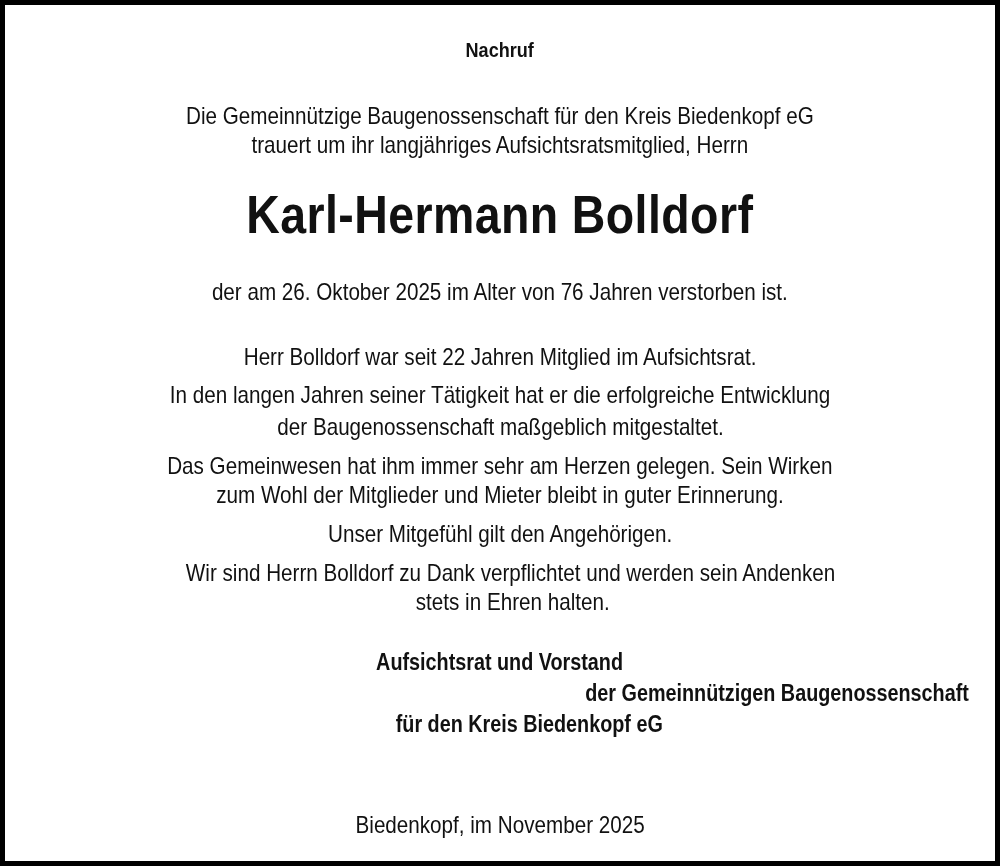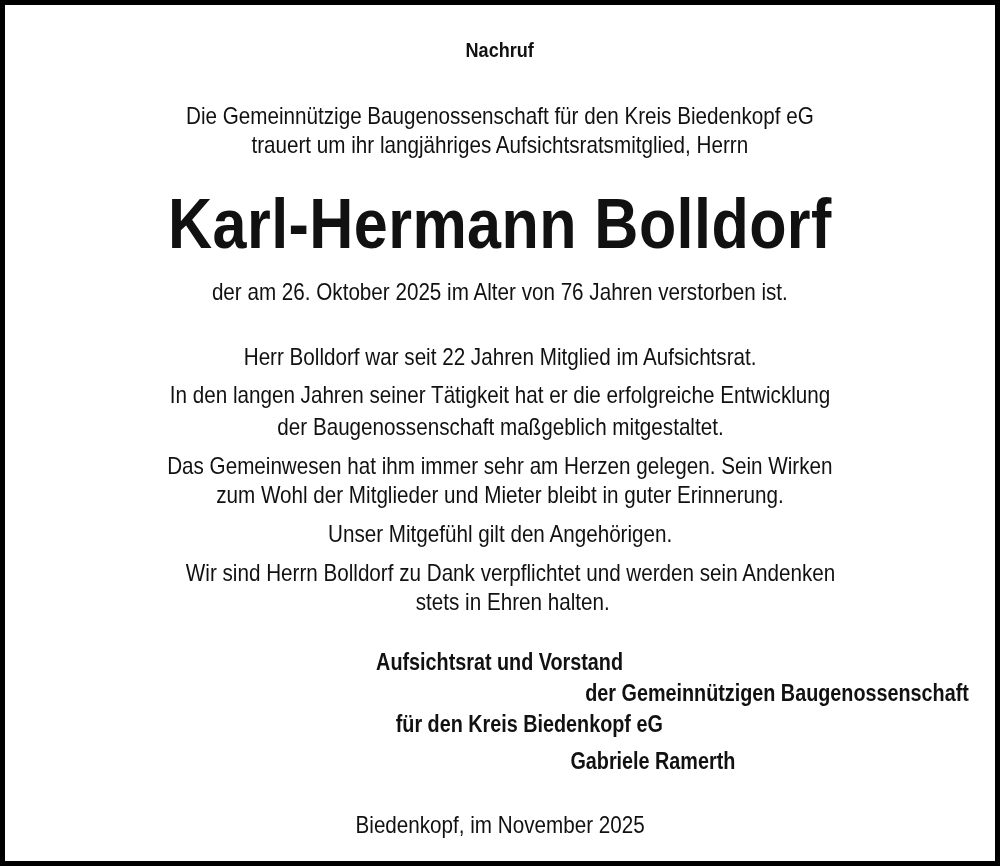--- a/index.html
+++ b/index.html
@@ -14,21 +14,21 @@
     text-align: center; color: #111111;
     font-family: "Liberation Sans", "DejaVu Sans", sans-serif;
     white-space: nowrap;
   }
   .inner {
     display: inline-block;
     transform-origin: center center;
   }
   .kicker { font-size: 21px; font-weight: bold; }
   .body { font-size: 24px; }
-  .title { font-size: 71px; font-weight: bold; letter-spacing: 0.5px; }
+  .title { font-size: 54px; font-weight: bold; letter-spacing: 0.5px; }
   .sig { font-size: 23px; font-weight: bold; }
   .cond .inner { transform: scaleX(0.86); }
   .cond-t .inner { transform: scaleX(0.86); }
   .names {
     position: absolute; top: 748px; left: 0; width: 1000px; height: 30px;
     font-family: "Liberation Sans", "DejaVu Sans", sans-serif;
     font-size: 23px; font-weight: bold; color: #111111; white-space: nowrap;
   }
   .name-left { position: absolute; left: 224px; width: 240px; text-align: center; }
   .name-right { position: absolute; left: 548px; width: 210px; text-align: center; }
@@ -91,20 +91,17 @@
   <span class="inner">Aufsichtsrat und Vorstand</span>
 </div>
 <div class="line sig cond" style="top:680px;text-align:right;">
   <span class="inner">der Gemeinnützigen Baugenossenschaft</span>
 </div>
 <div class="line sig cond" style="top:711px;padding-left:29px;">
   <span class="inner">für den Kreis Biedenkopf eG</span>
 </div>
 
 <div class="names">
-  <div class="name-right">
-    <span class="inner">Gabriele Ramerth</span>
-  </div>
 </div>
 
 <div class="line body cond" style="top:811px;">
   <span class="inner">Biedenkopf, im November 2025</span>
 </div>
 
 </body></html>

